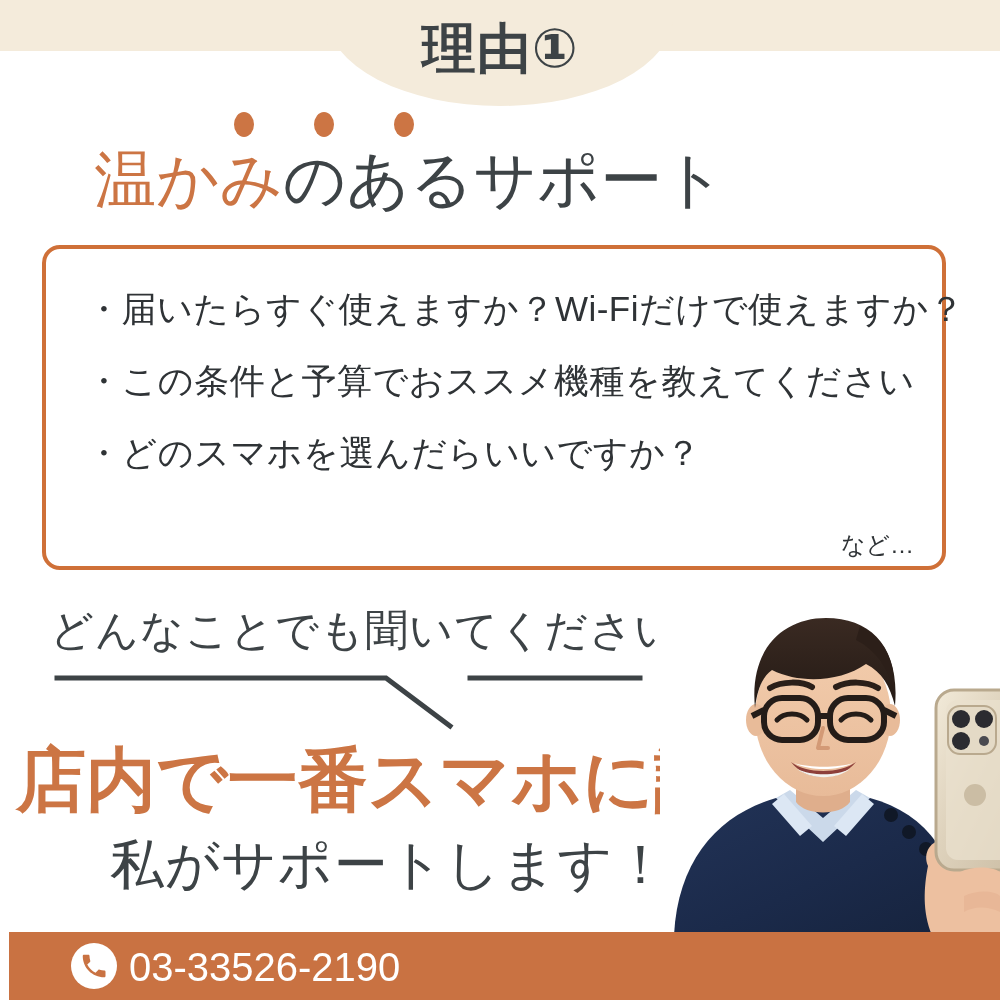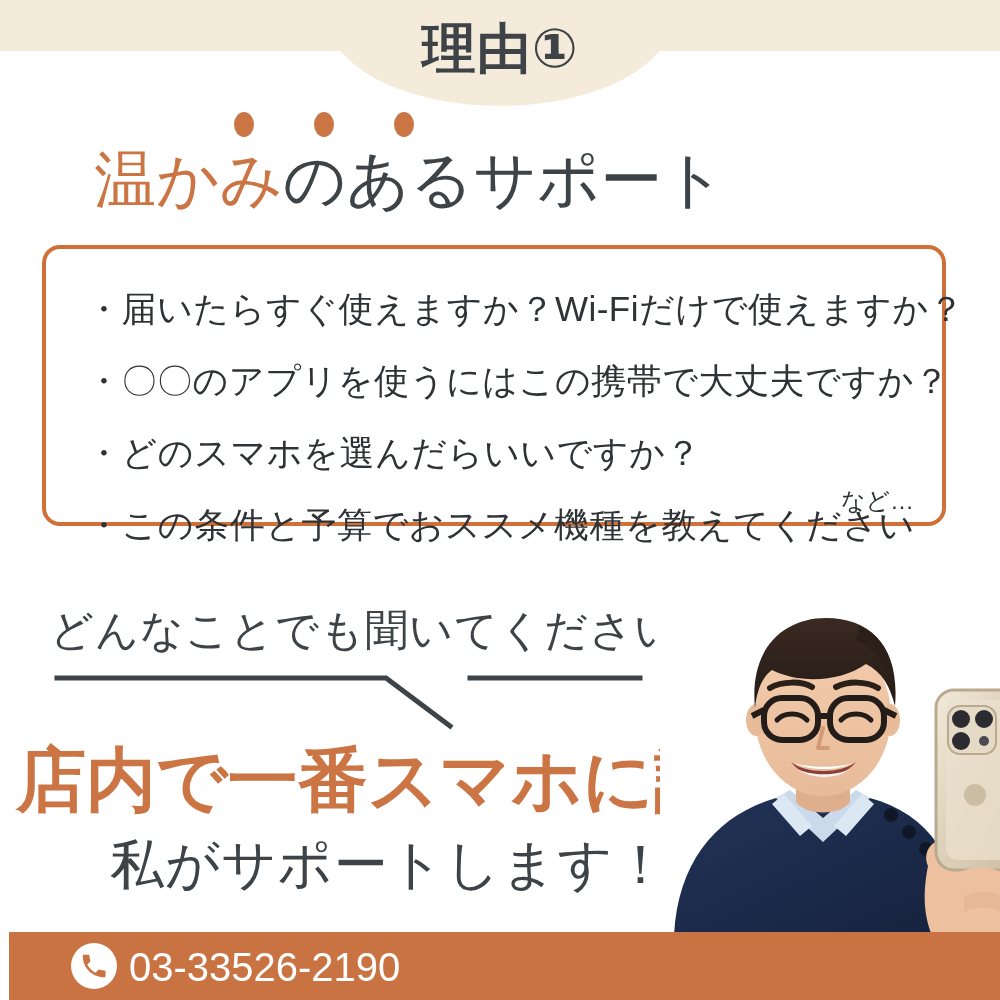--- a/index.html
+++ b/index.html
@@ -90,21 +90,21 @@
   .lead-title .hl {
     color: #cc7544;
   }
 
   
   .q-box {
     position: absolute;
     left: 42px;
     top: 245px;
     width: 904px;
-    height: 281px;
+    height: 325px;
     box-sizing: border-box;
     border: 4px solid #cf7038;
     border-radius: 18px;
     background: #ffffff;
   }
   .q-list {
     position: absolute;
     left: 40px;
     top: 24px;
     right: 24px;
@@ -236,23 +236,22 @@
     <span class="dot d1"></span>
     <span class="dot d2"></span>
     <span class="dot d3"></span>
   </div>
 
   <div class="lead-title"><span class="hl">温かみ</span><span>のあるサポート</span></div>
 
   <div class="q-box">
     <div class="q-list">
       <div class="q-item">・届いたらすぐ使えますか？Wi-Fiだけで使えますか？</div>
-      <div class="q-item">・〇〇のアプリを使うにはこの携帯で大丈夫ですか？</div>
+      <div class="q-item">・この条件と予算でおススメ機種を教えてください</div>
       <div class="q-item">・どのスマホを選んだらいいですか？</div>
-      <div class="q-item">・この条件と予算でおススメ機種を教えてください</div>
     </div>
     <div class="q-note">など…</div>
   </div>
 
   <div class="ask-text">どんなことでも聞いてください！</div>
   <svg class="bubble-lines" viewBox="0 0 620 72">
     <path d="M17 18 L346 18 L410 66" fill="none" stroke="#3d4346" stroke-width="5" stroke-linecap="square" stroke-linejoin="miter"></path>
     <path d="M430 18 L600 18" fill="none" stroke="#3d4346" stroke-width="5" stroke-linecap="square"></path>
   </svg>
 

